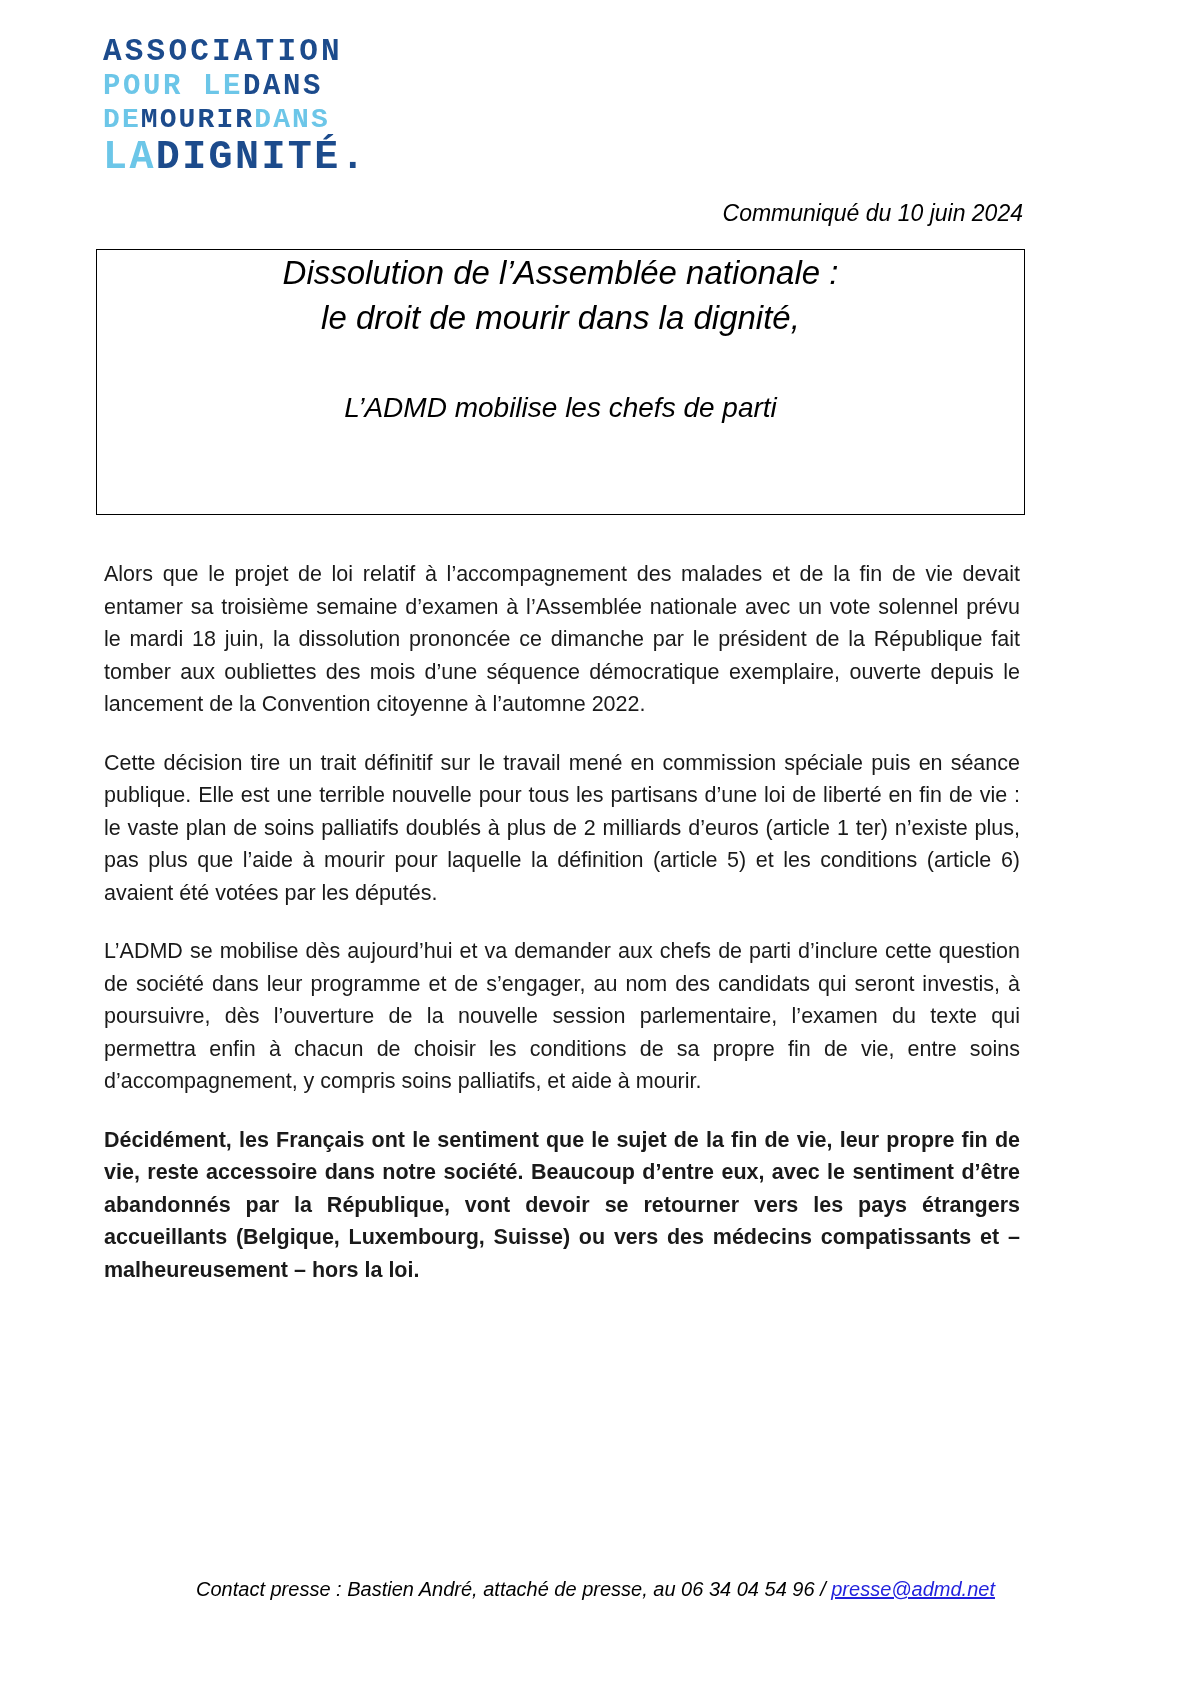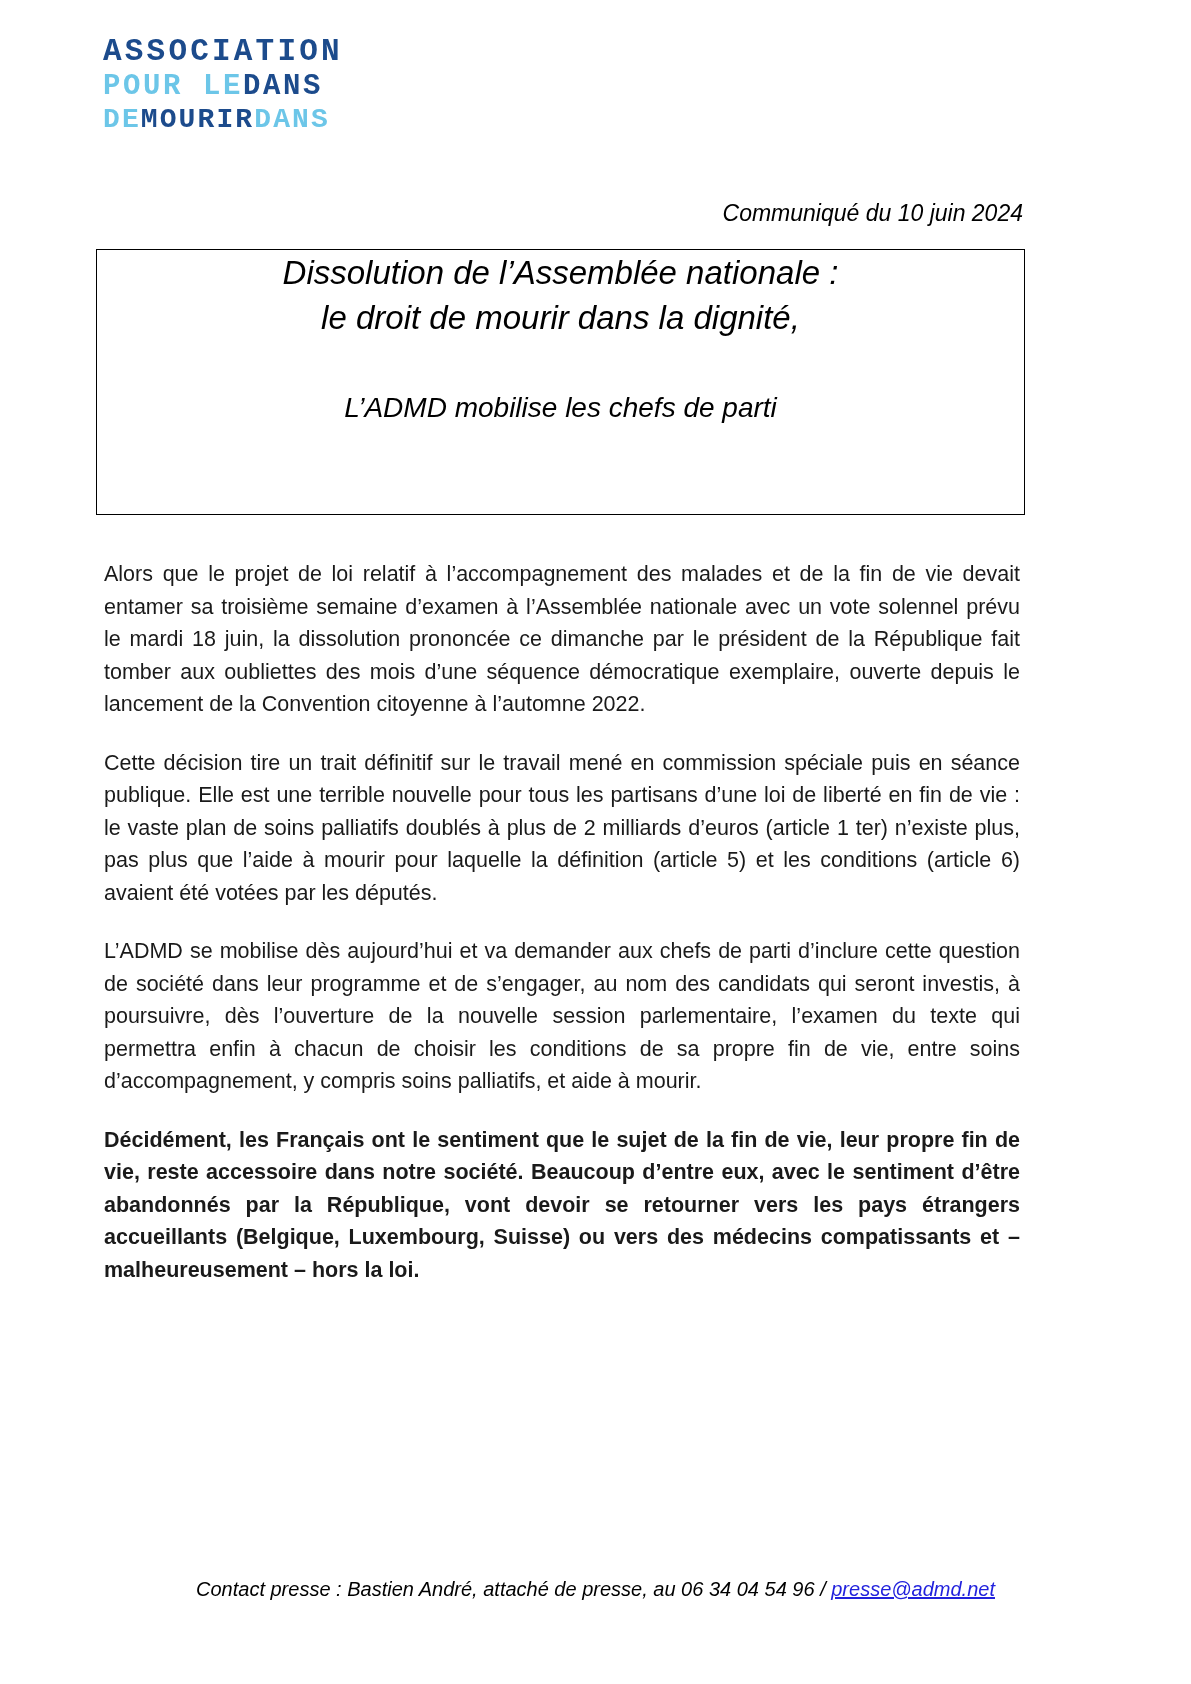--- a/index.html
+++ b/index.html
@@ -143,20 +143,24 @@
     </div>
     <div class="logo-line l2">
       <span class="sky">POUR LE </span>
         <span class="navy">DANS</span>
     </div>
     <div class="logo-line l3">
       <span class="sky">DE </span>
         <span class="navy">MOURIR </span>
         <span class="sky">DANS</span>
     </div>
+    <div class="logo-line l4">
+      <span class="sky">LA </span>
+        <span class="navy">DIGNITÉ.</span>
+    </div>
   </div>
 </div>
 
 <div id="date-line">Communiqué du 10 juin 2024</div>
 
 <div id="title-box">
   <div class="title-line">Dissolution de l’Assemblée nationale :</div>
   <div class="title-line">le droit de mourir dans la dignité,</div>
   <div id="title-sub">L’ADMD mobilise les chefs de parti</div>
 </div>

